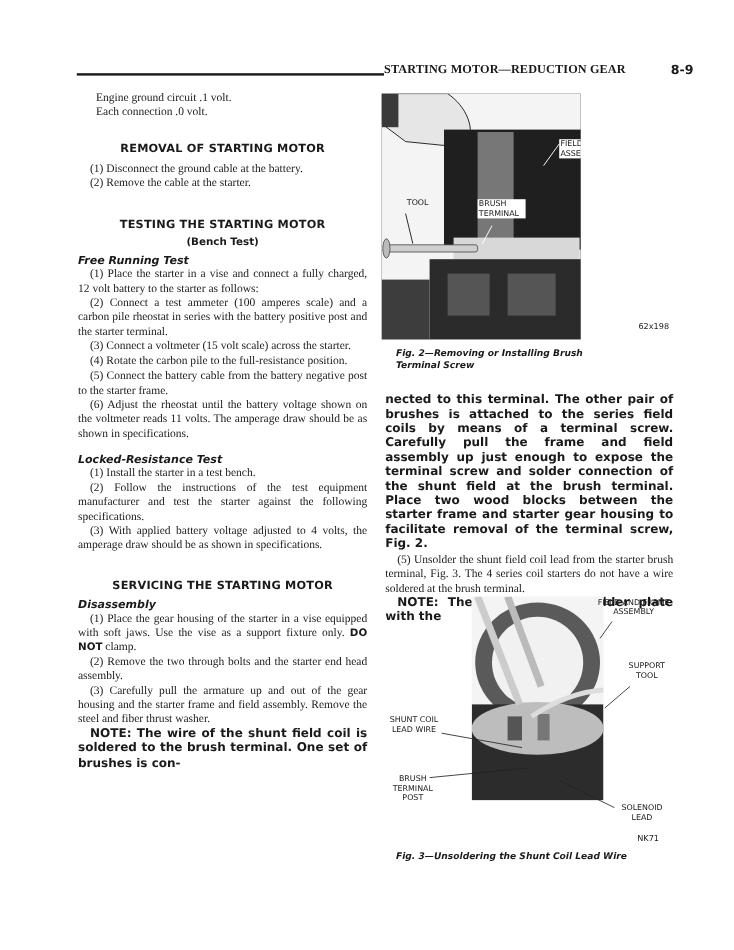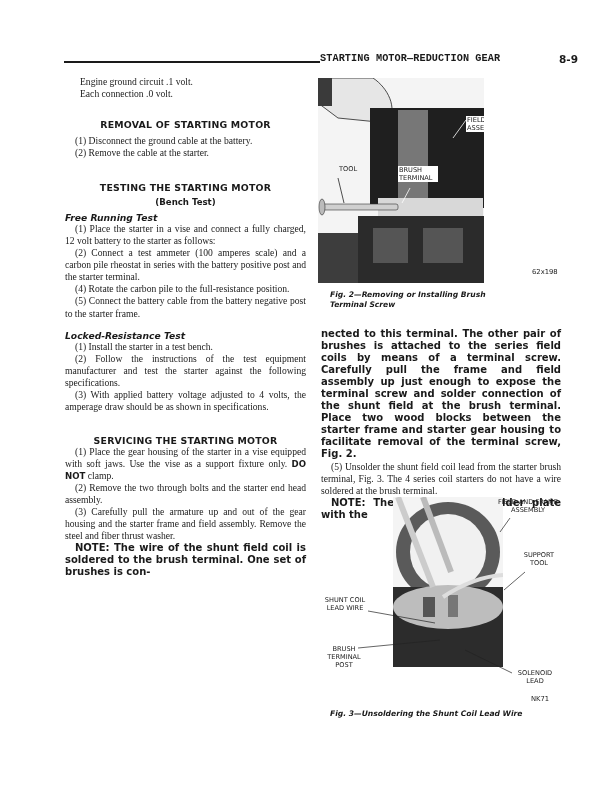--- a/index.html
+++ b/index.html
@@ -1,18 +1,18 @@
 <!DOCTYPE html>
 <html><head>
 <meta charset="utf-8">
 <style>
   html, body { margin:0; padding:0; background:#fff; }
   body { width:612px; height:792px; position:relative; overflow:hidden; color:#1a1a1a; }
   .header-rule { position:absolute; left:64px; top:61px; width:256px; height:1.5px; background:#1a1a1a; }
-  .header-title { position:absolute; left:320px; top:53px; font-family:Liberation Mono, monospace; font-weight:bold; font-size:10.2px; letter-spacing:0.1px; }
+  .header-title { position:absolute; left:320px; top:53px; font-family:Liberation Serif, serif; font-weight:bold; font-size:10.2px; letter-spacing:0.1px; }
   .header-page { position:absolute; left:520px; top:53px; font-family:"DejaVu Sans", sans-serif; font-weight:bold; font-size:10.5px;margin-left:39px; }
   .col { position:absolute; }
   .left { left:65px; top:76px; width:241px; }
   .right { left:321px; top:328px; width:240px; }
   p { margin:0; font-family:"Liberation Serif", serif; font-size:9.6px; line-height:12.05px; text-align:justify; }
   p.ind { text-indent:10px; }
   p.plain { padding-left:15px; }
   h2 { margin:0; text-align:center; font-family:"DejaVu Sans", sans-serif; font-weight:bold; font-size:9.4px; letter-spacing:0.2px; }
   h3 { margin:0; font-family:"DejaVu Sans", sans-serif; font-weight:bold; font-style:italic; font-size:9.2px; }
   .sub { text-align:center; font-family:"DejaVu Sans", sans-serif; font-weight:bold; font-size:8.6px; margin-top:4px; }
@@ -42,29 +42,32 @@
   <h2 style="margin-top:19px;margin-bottom:5px">REMOVAL OF STARTING MOTOR</h2>
   <p class="ind">(1) Disconnect the ground cable at the battery.</p>
   <p class="ind">(2) Remove the cable at the starter.</p>
 
   <h2 style="margin-top:23px">TESTING THE STARTING MOTOR</h2>
   <div class="sub">(Bench Test)</div>
 
   <h3 style="margin-top:5px">Free Running Test</h3>
   <p class="ind">(1) Place the starter in a vise and connect a fully charged, 12 volt battery to the starter as follows:</p>
   <p class="ind">(2) Connect a test ammeter (100 amperes scale) and a carbon pile rheostat in series with the battery positive post and the starter terminal.</p>
+  <p class="ind">(3) Connect a voltmeter (15 volt scale) across the starter.</p>
   <p class="ind">(4) Rotate the carbon pile to the full-resistance position.</p>
   <p class="ind">(5) Connect the battery cable from the battery negative post to the starter frame.</p>
+  <p class="ind">(6) Adjust the rheostat until the battery voltage shown on the voltmeter reads 11 volts. The amperage draw should be as shown in specifications.</p>
 
   <h3 style="margin-top:10px">Locked-Resistance Test</h3>
   <p class="ind">(1) Install the starter in a test bench.</p>
   <p class="ind">(2) Follow the instructions of the test equipment manufacturer and test the starter against the following specifications.</p>
   <p class="ind">(3) With applied battery voltage adjusted to 4 volts, the amperage draw should be as shown in specifications.</p>
 
   <h2 style="margin-top:22px">SERVICING THE STARTING MOTOR</h2>
+  <h3 style="margin-top:5px">Disassembly</h3>
   <p class="ind"><span>(1) Place the gear housing of the starter in a vise equipped with soft jaws. Use the vise as a support fixture only. </span><span class="bold">DO NOT</span><span> clamp.</span></p>
   <p class="ind">(2) Remove the two through bolts and the starter end head assembly.</p>
   <p class="ind">(3) Carefully pull the armature up and out of the gear housing and the starter frame and field assembly. Remove the steel and fiber thrust washer.</p>
   <div class="note first">NOTE: The wire of the shunt field coil is soldered to the brush terminal. One set of brushes is con-</div>
 </div>
 
 <div class="fig fig2">
   <svg width="166" height="205" viewBox="0 0 166 205">
     <rect x="0" y="0" width="166" height="205" fill="#f4f4f4"></rect>
     <path d="M0 0 L55 0 C70 10 80 30 70 45 L20 40 L0 25 Z" fill="#e6e6e6" stroke="#222" stroke-width="0.8"></path>

